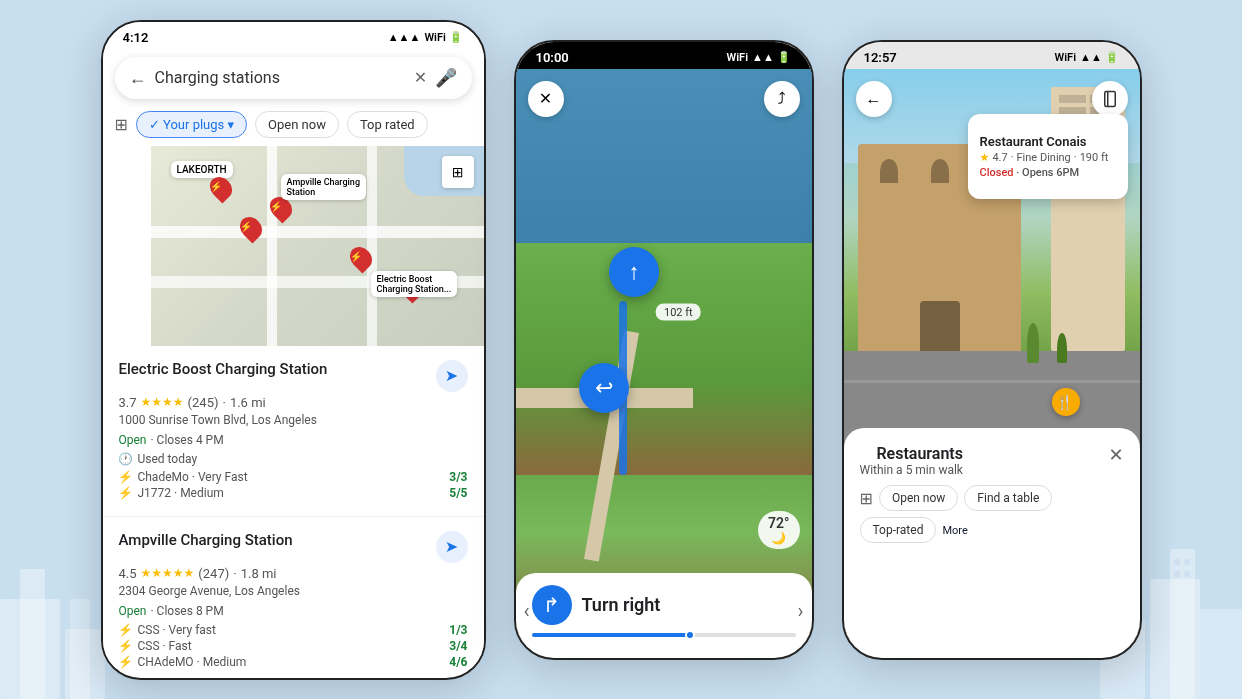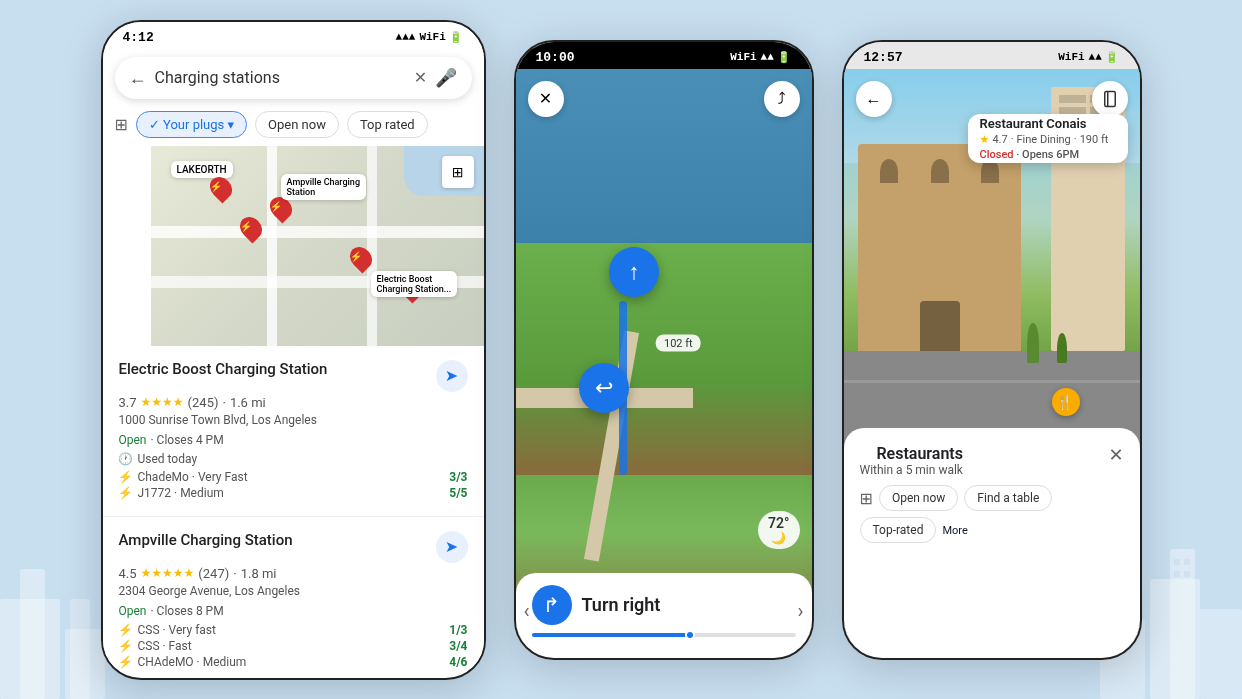--- a/index.html
+++ b/index.html
@@ -48,21 +48,20 @@
 
     
     .status-bar {
       background: #fff;
       display: flex;
       justify-content: space-between;
       align-items: center;
       padding: 8px 20px 4px;
       font-size: 13px;
       font-weight: 600;
-      font-family: Liberation Mono, monospace;
     }
     .status-bar.dark { background: #000; color: #fff; }
     .status-icons { display: flex; gap: 4px; align-items: center; font-size: 11px; }
 
     
     .phone-1-content { height: calc(100% - 36px); background: #fff; overflow: hidden; }
 
     .search-bar {
       display: flex;
       align-items: center;
@@ -302,21 +301,20 @@
       position: absolute;
       top: 50%;
       left: 50%;
       transform: translate(-50%, -50%);
       background: rgba(255,255,255,0.9);
       border-radius: 8px;
       padding: 2px 8px;
       font-size: 11px;
       color: #333;
       white-space: nowrap;
-      margin-top: 31px;
     }
     .nav-bottom {
       position: absolute;
       bottom: 0;
       left: 0;
       right: 0;
       background: #fff;
       border-radius: 20px 20px 0 0;
       padding: 12px 16px;
     }
@@ -399,21 +397,21 @@
       font-size: 16px;
       cursor: pointer;
       box-shadow: 0 2px 6px rgba(0,0,0,0.2);
     }
     .place-card-popup {
       position: absolute;
       top: 45px;
       right: 12px;
       background: white;
       border-radius: 12px;
-      padding: 2px 12px;
+      padding: 20px 12px;
       width: 160px;
       box-shadow: 0 4px 12px rgba(0,0,0,0.2);
     }
     .place-card-name { font-size: 13px; font-weight: 600; color: #202124; }
     .place-card-rating { font-size: 11px; color: #555; margin: 2px 0; display: flex; align-items: center; gap: 3px; }
     .place-card-status { font-size: 11px; color: #d32f2f; font-weight: 500; }
     .place-icon {
       position: absolute;
       bottom: 30px;
       right: 60px;

